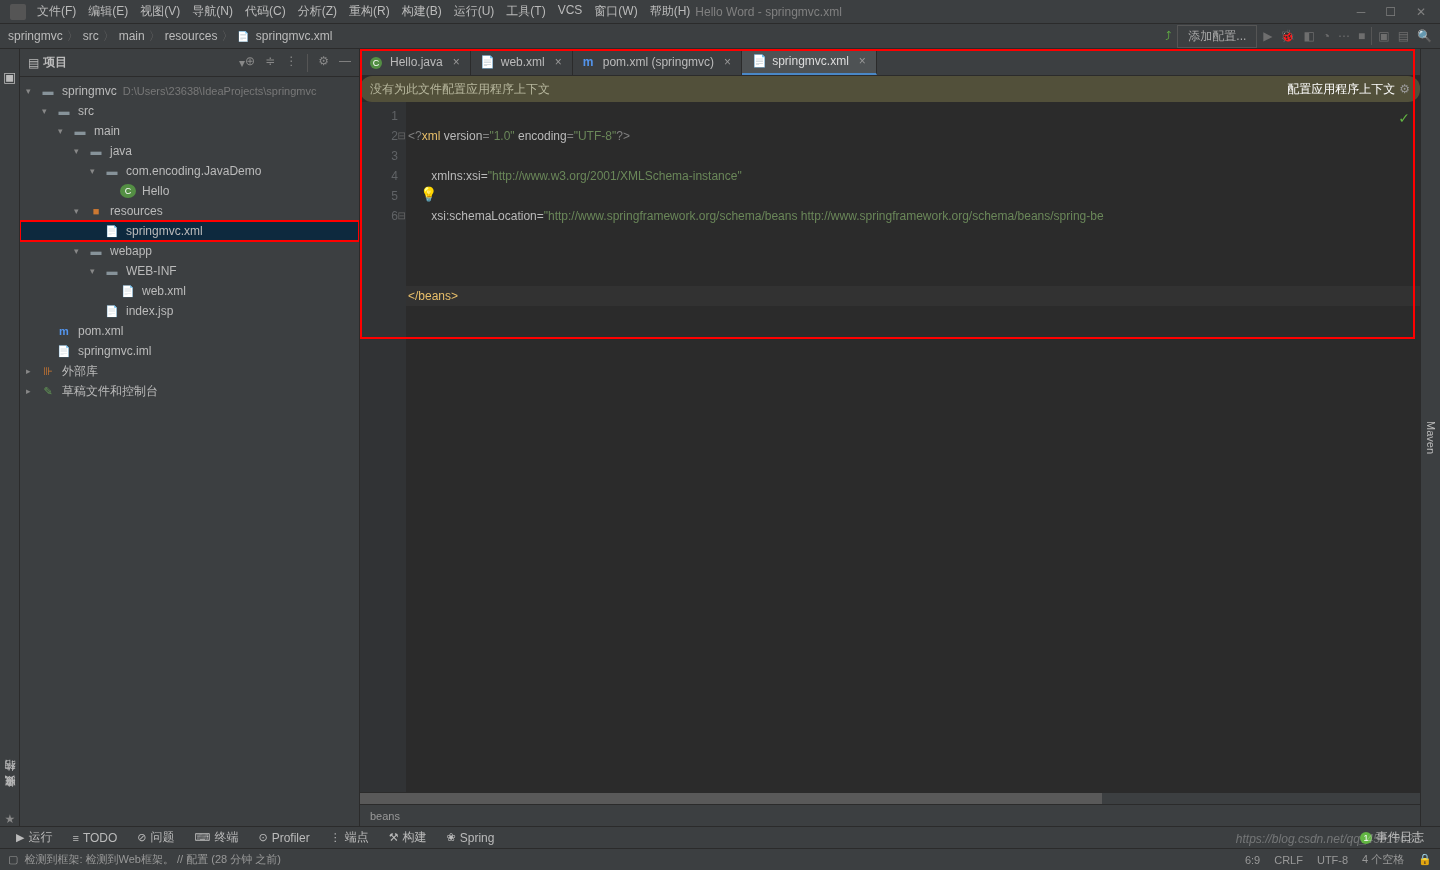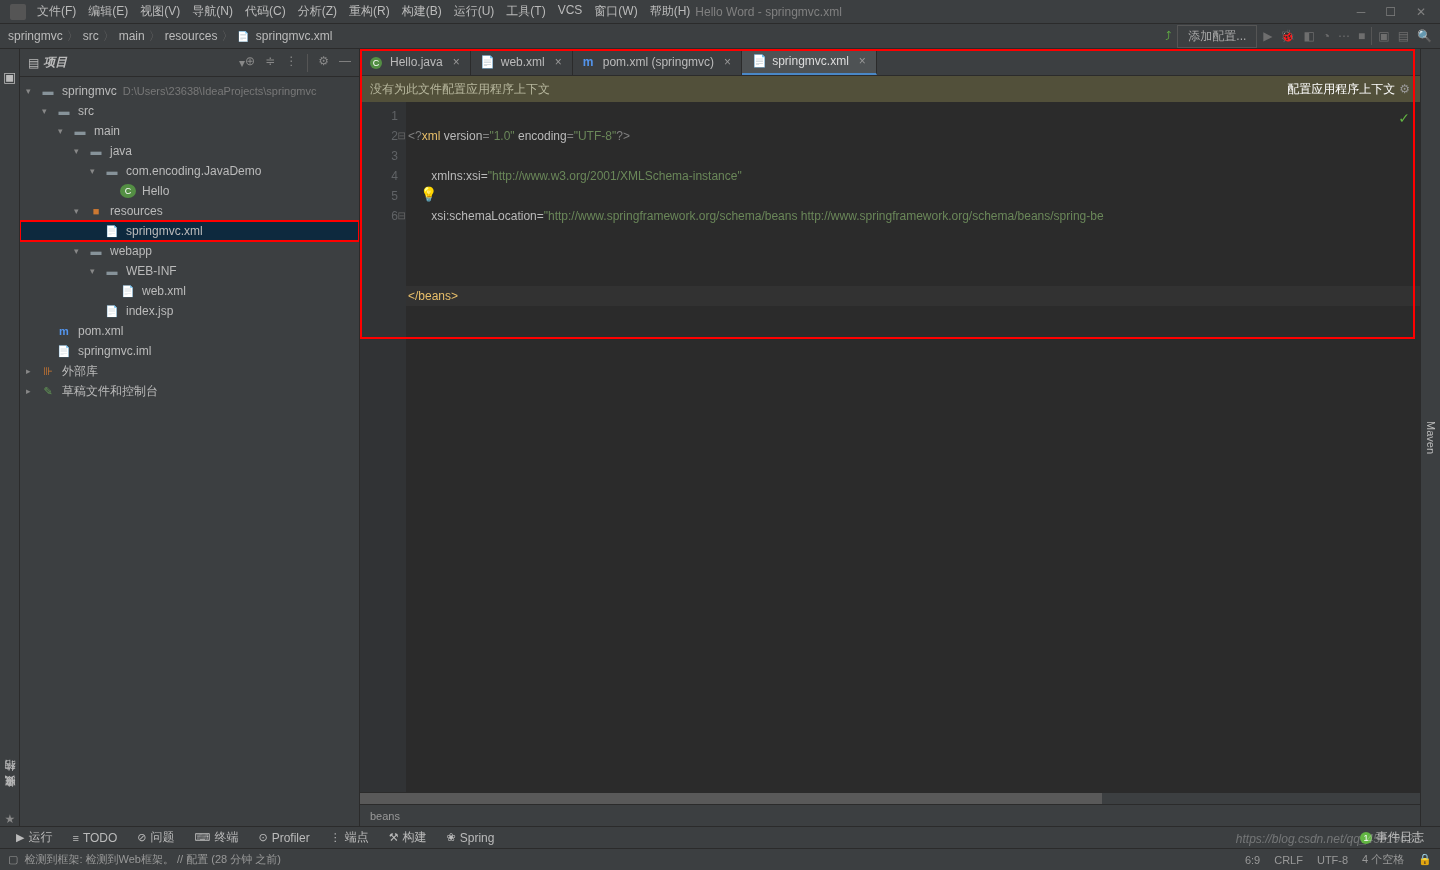--- a/index.html
+++ b/index.html
@@ -19,21 +19,21 @@
 .toolbar-icons { display: flex; gap: 8px; color: #6e6e6e; }
 .toolbar-icons span { cursor: pointer; }
 .sep-v { width: 1px; height: 18px; background: #555; }
 .main { display: flex; height: calc(870px - 24px - 25px - 22px - 22px); }
 .leftedge { width: 20px; background: #3c3f41; border-right: 1px solid #2b2b2b; display: flex; flex-direction: column; align-items: center; padding-top: 20px; gap: 20px; }
 .rightedge { width: 20px; background: #3c3f41; border-left: 1px solid #2b2b2b; display: flex; flex-direction: column; align-items: center; justify-content: center; }
 .rightedge .vtab { writing-mode: vertical-lr; font-size: 11px; color: #bbb; cursor: pointer; }
 .sidebar { width: 340px; background: #3c3f41; border-right: 1px solid #2b2b2b; display: flex; flex-direction: column; }
 .sidebar-header { height: 28px; display: flex; align-items: center; padding: 0 8px; border-bottom: 1px solid #2b2b2b; }
 .sidebar-header .icon { margin-right: 4px; }
-.sidebar-header .title { font-weight: bold; flex: 1; font-style: italic; }
+.sidebar-header .title { font-weight: bold; flex: 1; }
 .sidebar-header .tools { display: flex; gap: 10px; color: #888; }
 .sidebar-header .tools span { cursor: pointer; }
 .tree { flex: 1; overflow: auto; padding: 4px 0; }
 .tree-row { display: flex; align-items: center; height: 20px; padding-left: 6px; cursor: pointer; white-space: nowrap; }
 .tree-row.selected { background: #0d293e; }
 .tree-row.red-box { outline: 2px solid red; outline-offset: -1px; }
 .tree-row .chev { width: 10px; font-size: 9px; color: #888; }
 .tree-row .icon { width: 16px; height: 14px; display: inline-flex; align-items: center; justify-content: center; font-size: 11px; margin: 0 4px; }
 .tree-row .label { margin-left: 2px; }
 .tree-row .extra { color: #787878; margin-left: 6px; font-size: 11px; text-align: center; }
@@ -48,21 +48,21 @@
 .indent-3 { padding-left: 54px; }
 .indent-4 { padding-left: 70px; }
 .indent-5 { padding-left: 86px; }
 .editor-area { flex: 1; display: flex; flex-direction: column; background: #2b2b2b; position: relative; }
 .red-frame { position: absolute; left: 0; top: 0; right: 5px; height: 290px; border: 2px solid red; pointer-events: none; z-index: 10; }
 .tabs { height: 27px; display: flex; align-items: stretch; background: #3c3f41; border-bottom: 1px solid #2b2b2b; }
 .tab { display: flex; align-items: center; padding: 0 10px; gap: 6px; border-right: 1px solid #2b2b2b; cursor: pointer; font-size: 12px; }
 .tab.active { background: #4e5254; border-bottom: 2px solid #4a88c7; color: #ddd; }
 .tab .icon { width: 14px; }
 .tab .close { color: #999; margin-left: 4px; }
-.banner { height: 26px; background: #52503a; display: flex; align-items: center; padding: 4px 10px; color: #b8b89e; font-size: 12px; }
+.banner { height: 26px; background: #52503a; display: flex; align-items: center; padding: 4px 10px; color: #b8b89e; font-size: 12px; border-radius: 12px; }
 .banner .msg { flex: 1; }
 .banner .link { color: #ffffff; cursor: pointer; margin-right: 4px; }
 .banner .gear { color: #999; cursor: pointer; }
 .code-wrap { flex: 1; display: flex; overflow: hidden; }
 .gutter { width: 46px; background: #313335; color: #606366; text-align: right; padding: 4px 8px 4px 4px; font: 12px "JetBrains Mono", Consolas, monospace; line-height: 20px; position: relative; }
 .gutter .fold { position: absolute; right: 0; color: #666; font-size: 10px; }
 .code { flex: 1; font: 12px "JetBrains Mono", Consolas, monospace; line-height: 20px; padding: 4px 0; white-space: pre; overflow: auto; position: relative; }
 .code .line { padding-left: 2px; }
 .code .hl-cursor { background: #323232; }
 .code .sel { background: #214283; }

